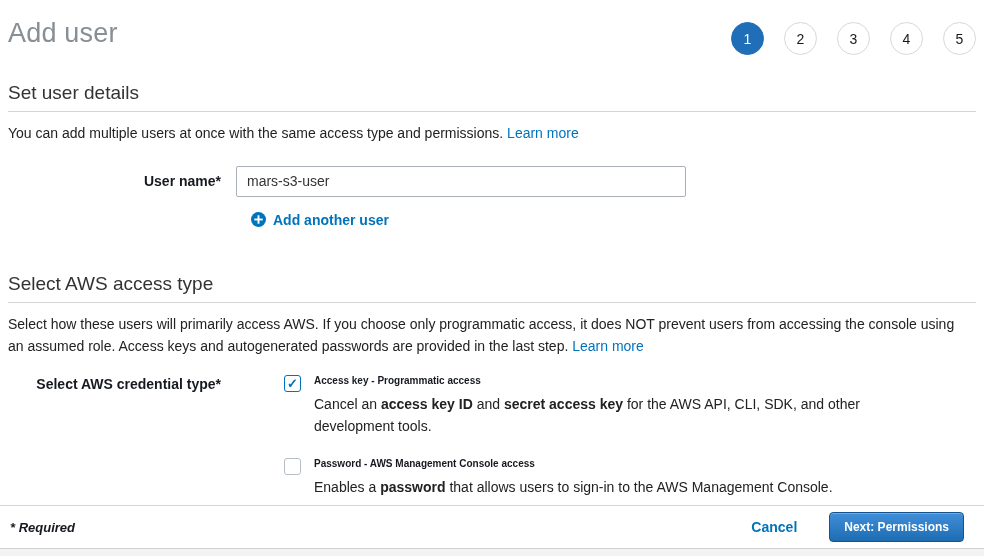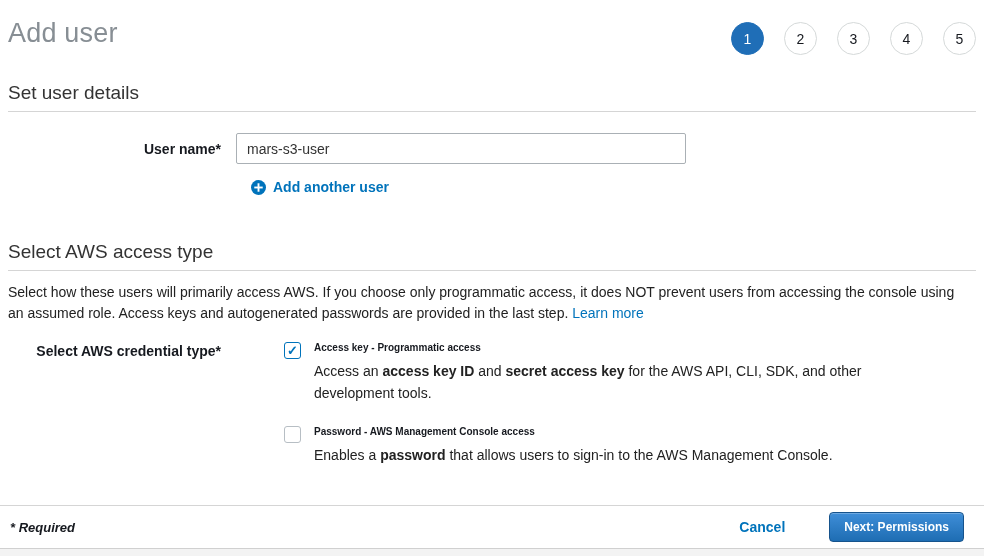--- a/index.html
+++ b/index.html
@@ -58,21 +58,21 @@
   .option-title { font-size:10px; font-weight:bold; color:#16191f; margin-bottom:7px; }
   .option-desc { font-size:14px; line-height:1.6; color:#222; max-width:560px; }
 
   
   .footer {
     border-top:1px solid #d5d5d5;
     display:flex; align-items:center; justify-content:space-between;
     padding:0 20px 0 10px; height:43px;
   }
   .required-note { font-size:13px; font-weight:bold; color:#16191f;font-style:italic; }
-  .footer-actions { display:flex; align-items:center; gap:44px; }
+  .footer-actions { display:flex; align-items:center; gap:32px; }
   .cancel-link { font-size:14px; }
   .primary-button {
     background:linear-gradient(#3f8ed8, #1e6db3);
     border:1px solid #16538c; border-radius:4px;
     color:#fff; font-weight:bold; font-size:12px;
     padding:7px 14px; cursor:pointer;
     font-family:"Liberation Sans", sans-serif;
     box-shadow:inset 0 1px 0 rgba(255,255,255,0.25);
   }
   .bottom-strip { height:8px; background:#f3f3f3; border-top:1px solid #d0d0d0; }
@@ -89,20 +89,21 @@
         <div class="step active">1</div>
         <div class="step">2</div>
         <div class="step">3</div>
         <div class="step">4</div>
         <div class="step">5</div>
       </div>
     </div>
 
     <h2 class="section-heading">Set user details</h2>
     <hr class="rule">
+    <p class="section-desc"><span>You can add multiple users at once with the same access type and permissions. </span><a class="link" href="#">Learn more</a></p>
 
     <div class="form-row">
       <div class="field-label">User name*</div>
       <input class="text-input" type="text" value="mars-s3-user" style="">
     </div>
 
     <div class="add-row">
       <a class="add-link link-bold" href="#">
         <svg class="plus-icon" viewBox="0 0 16 16">
           <circle cx="8" cy="8" r="8" fill="#0073bb"></circle>
@@ -118,21 +119,21 @@
     <p class="section-desc"><span>Select how these users will primarily access AWS. If you choose only programmatic access, it does NOT prevent users from accessing the console using an assumed role. Access keys and autogenerated passwords are provided in the last step. </span><a class="link" href="#">Learn more</a></p>
 
     <div class="cred-row">
       <div class="cred-label">Select AWS credential type*</div>
       <div class="options">
 
         <div class="option">
           <span class="checkbox checked"></span>
           <div>
             <div class="option-title">Access key - Programmatic access</div>
-            <div class="option-desc"><span>Access an </span><b>access key ID</b><span> and </span><b>secret access key</b><span> for the AWS API, CLI, SDK, and other development tools.</span></div>
+            <div class="option-desc"><span>Cancel an </span><b>access key ID</b><span> and </span><b>secret access key</b><span> for the AWS API, CLI, SDK, and other development tools.</span></div>
           </div>
         </div>
 
         <div class="option">
           <span class="checkbox"></span>
           <div>
             <div class="option-title">Password - AWS Management Console access</div>
             <div class="option-desc"><span>Enables a </span><b>password</b><span> that allows users to sign-in to the AWS Management Console.</span></div>
           </div>
         </div>

